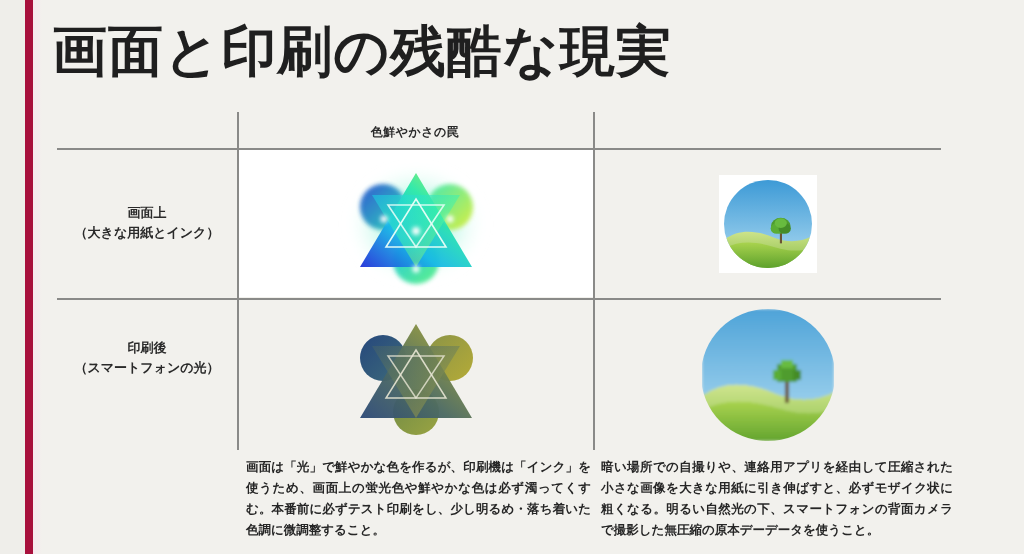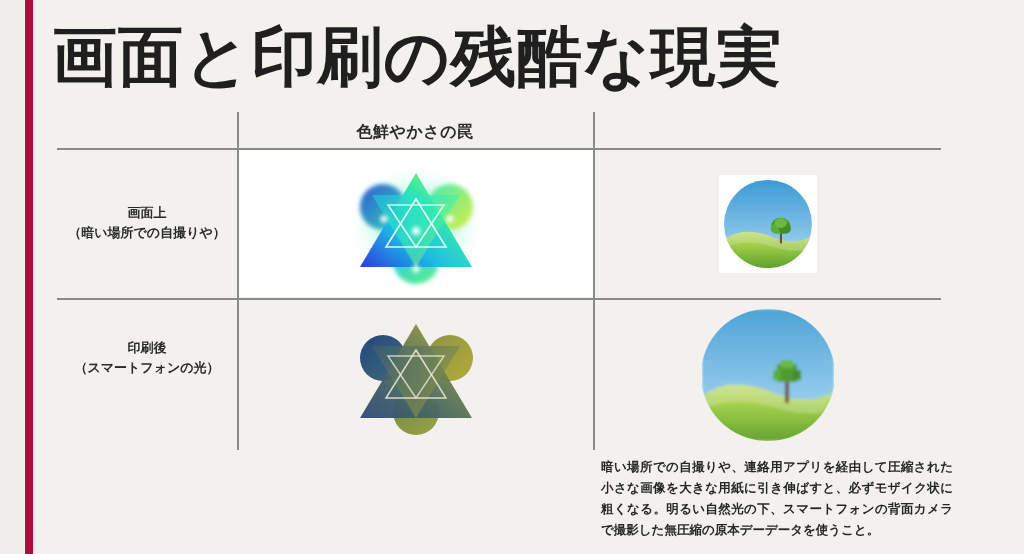--- a/index.html
+++ b/index.html
@@ -14,40 +14,40 @@
 
   
   .paper-left{position:absolute;left:0;top:0;width:25px;height:554px;background:#efeeea;}
   .accent-bar{position:absolute;left:25px;top:0;width:8px;height:554px;background:#a8103c;}
   .accent-glow{position:absolute;left:33px;top:0;width:9px;height:554px;
                 background:linear-gradient(to right,#f7e9ee,#f2f1ed);}
 
   
   .title{
     position:absolute;left:52px;top:22px;
-    font-size:65px;line-height:1.08;
+    font-size:55px;line-height:1.08;
     font-weight:700;color:#1f1f1f;
     letter-spacing:1px;
     white-space:nowrap;
   }
 
   
   .table{position:absolute;left:57px;top:112px;width:884px;height:338px;}
 
   .hline{position:absolute;left:0;width:884px;height:2px;background:#8a8a88;}
   .hline.h1{top:36px;}
   .hline.h2{top:186px;}
   .vline{position:absolute;top:0;width:2px;height:338px;background:#8a8a88;}
   .vline.v1{left:180px;}
   .vline.v2{left:536px;}
 
   .col-head{
     position:absolute;top:6px;height:28px;
     display:flex;align-items:center;justify-content:center;
-    font-size:16px;font-weight:700;color:#2a2a2a;letter-spacing:.5px;
+    font-size:12px;font-weight:700;color:#2a2a2a;letter-spacing:.5px;
   }
   .col-head.c1{left:180px;width:356px;}
   .col-head.c2{left:536px;width:348px;}
 
   .row-head{
     position:absolute;left:0;width:180px;
     display:flex;flex-direction:column;align-items:center;justify-content:center;
     font-size:13px;font-weight:700;color:#2a2a2a;line-height:1.55;text-align:left;
   }
   .row-head.r1{top:36px;height:150px;}
@@ -102,21 +102,21 @@
 
     <div class="hline h1"></div>
     <div class="hline h2"></div>
     <div class="vline v1"></div>
     <div class="vline v2"></div>
 
     <div class="col-head c1">色鮮やかさの罠</div>
 
     <div class="row-head r1">
       <span>画面上</span>
-      <span>（暗い場所での自撮りや）</span>
+      <span>（大きな用紙とインク）</span>
     </div>
     <div class="row-head r2">
       <span>印刷後</span>
       <span>（スマートフォンの光）</span>
     </div>
 
     <div class="screen-cell"></div>
 
     <div class="cell r1c1">
       <div class="art bright">
@@ -278,15 +278,16 @@
               <rect x="69" y="46" width="6" height="8" fill="#458c28"></rect>
               <rect x="60" y="39" width="9" height="6" fill="#68bb3f"></rect>
             </g>
           </svg>
         </div>
       </div>
     </div>
 
   </div>
 
+  <div class="para left">画面は「光」で鮮やかな色を作るが、印刷機は「インク」を使うため、画面上の蛍光色や鮮やかな色は必ず濁ってくすむ。本番前に必ずテスト印刷をし、少し明るめ・落ち着いた色調に微調整すること。</div>
   <div class="para right">暗い場所での自撮りや、連絡用アプリを経由して圧縮された小さな画像を大きな用紙に引き伸ばすと、必ずモザイク状に粗くなる。明るい自然光の下、スマートフォンの背面カメラで撮影した無圧縮の原本デーデータを使うこと。</div>
 
 </div>
 
 </body></html>

